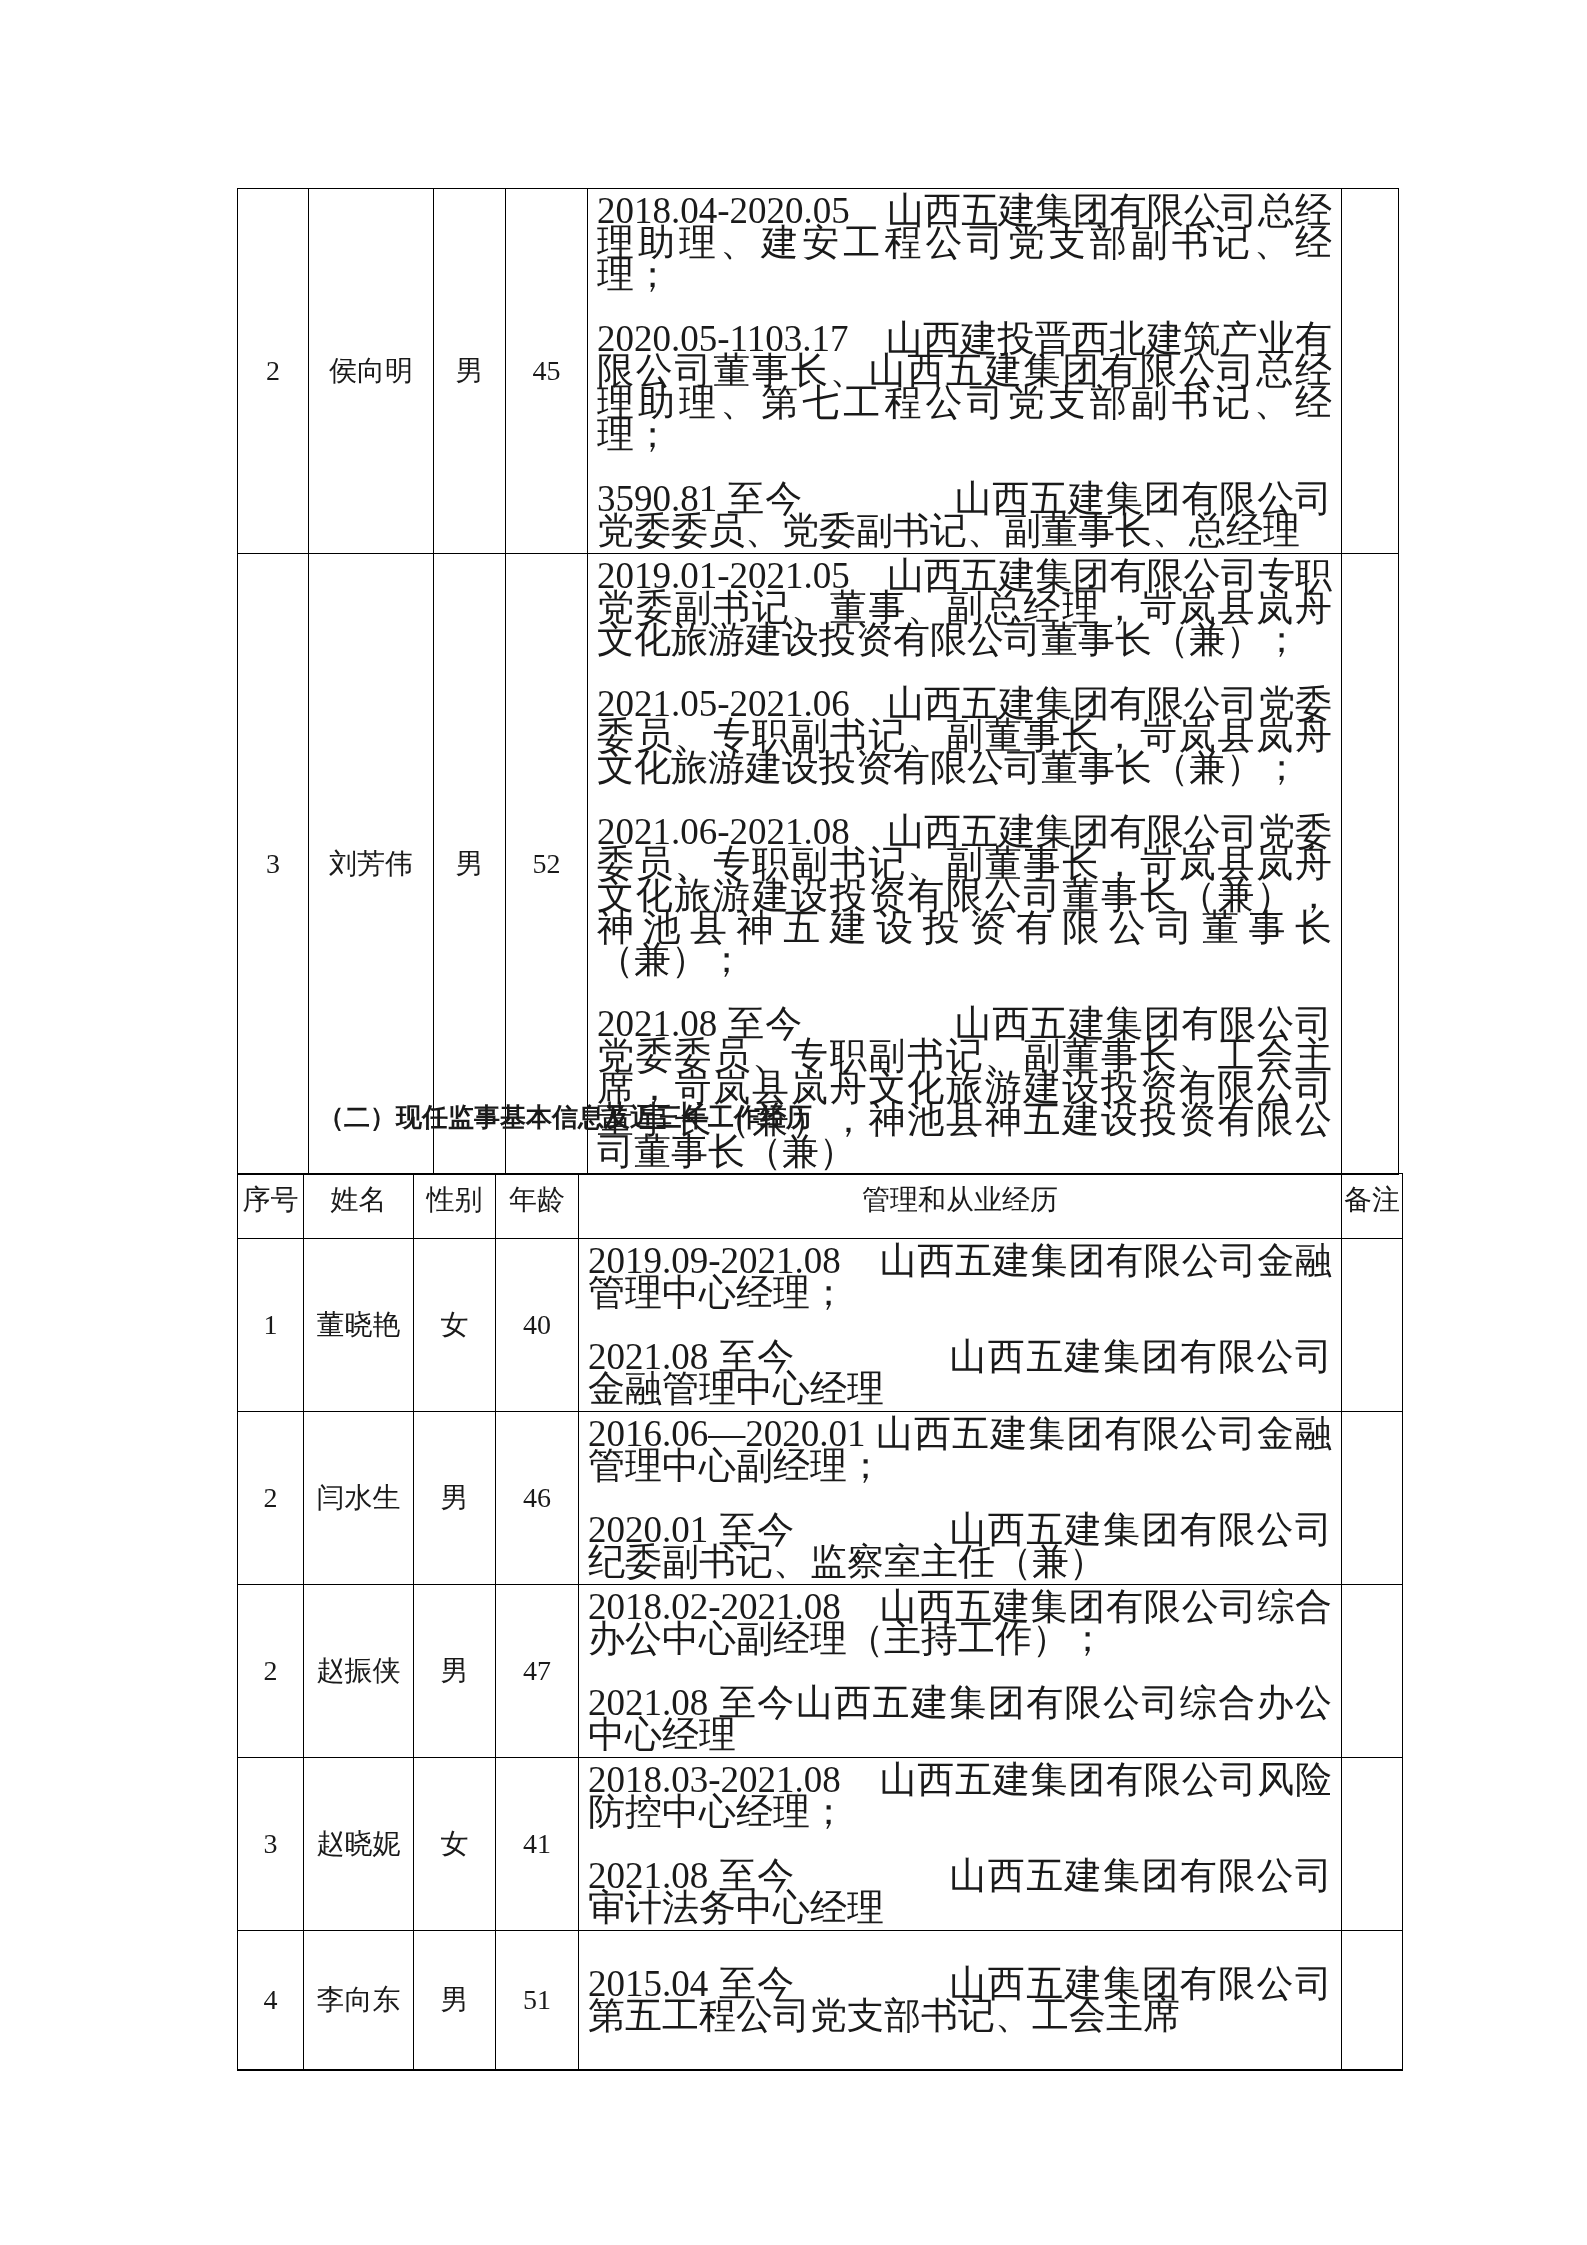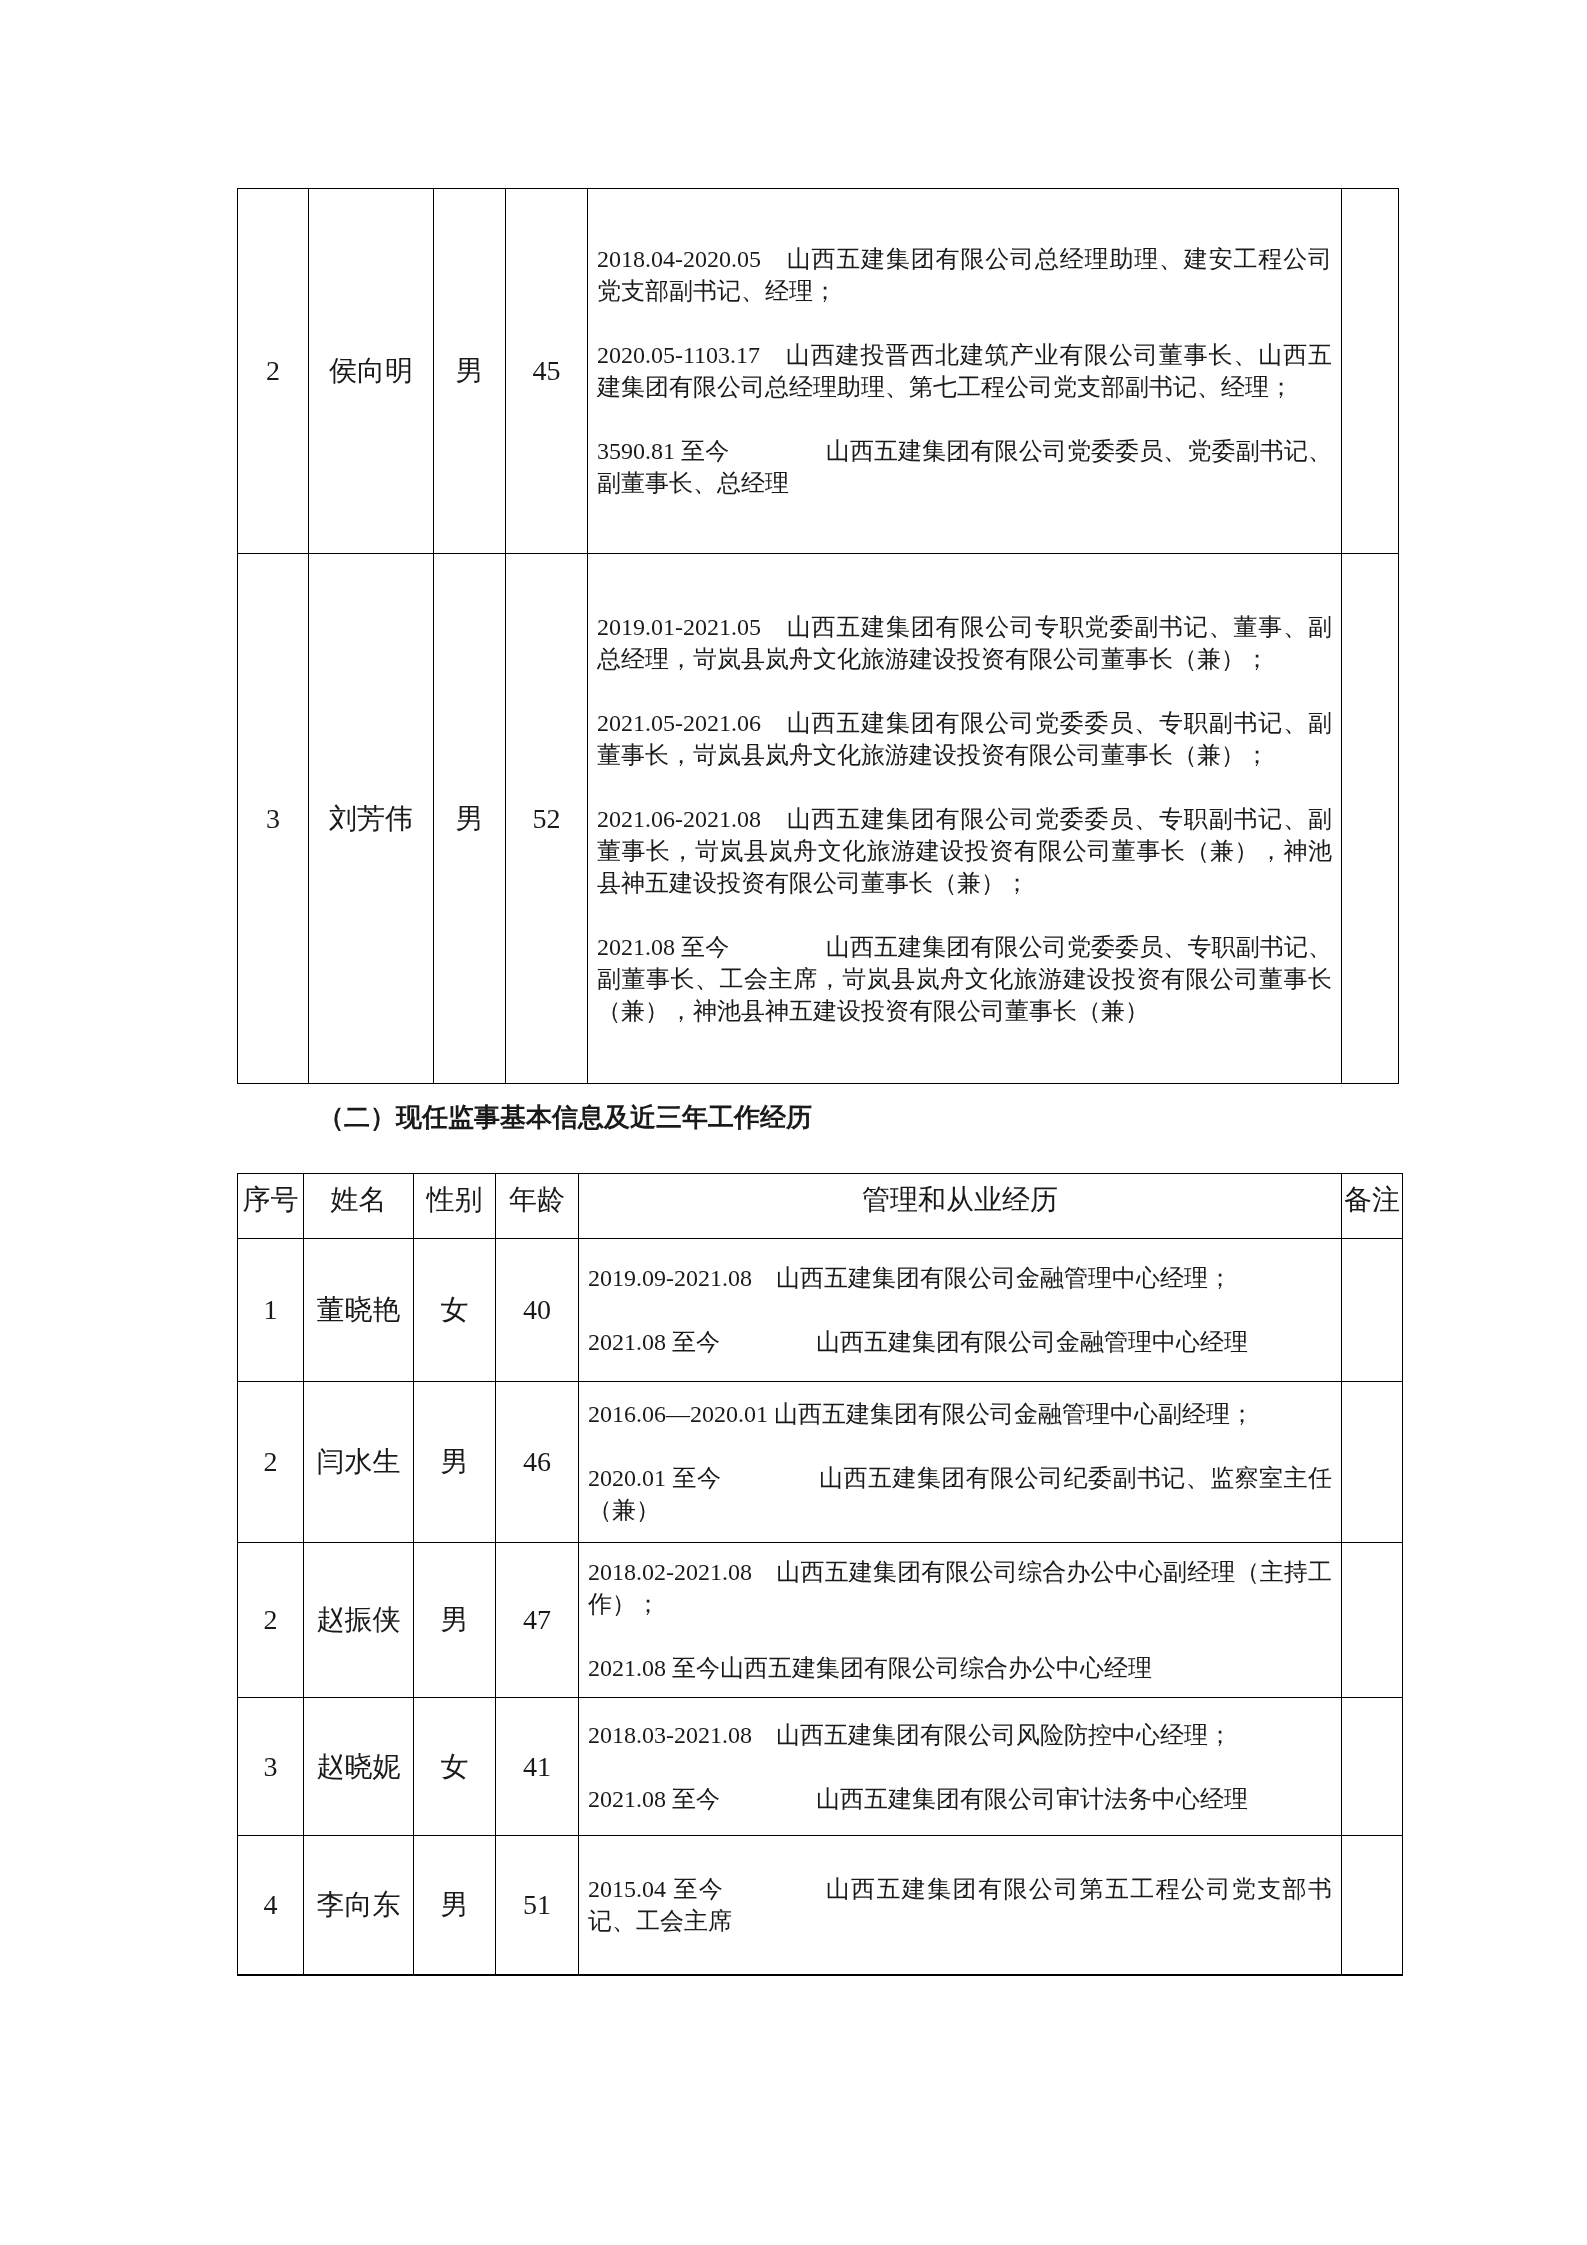--- a/index.html
+++ b/index.html
@@ -15,21 +15,21 @@
   .tw { position: absolute; }
   table { border-collapse: collapse; table-layout: fixed; }
   td, th { border: 1px solid #000000; overflow: hidden; }
   .c {
     text-align: center;
     vertical-align: middle;
     font-size: 28px;
     padding: 0 4px;
   }
   .career {
-    font-size: 24px;
+    font-size: 37px;
     line-height: 32px;
     text-align: justify;
     vertical-align: middle;
     padding: 6px 9px;
     word-break: break-all;
   }
   .career p { margin: 0; }
   .career p + p { margin-top: 32px; }
   .remark { padding: 0; }
   th {

